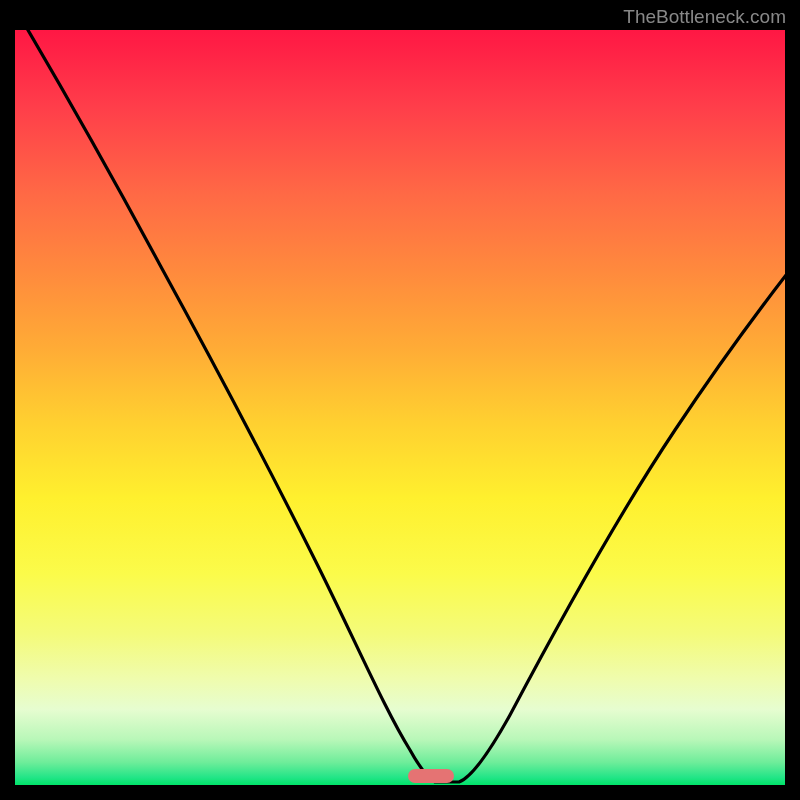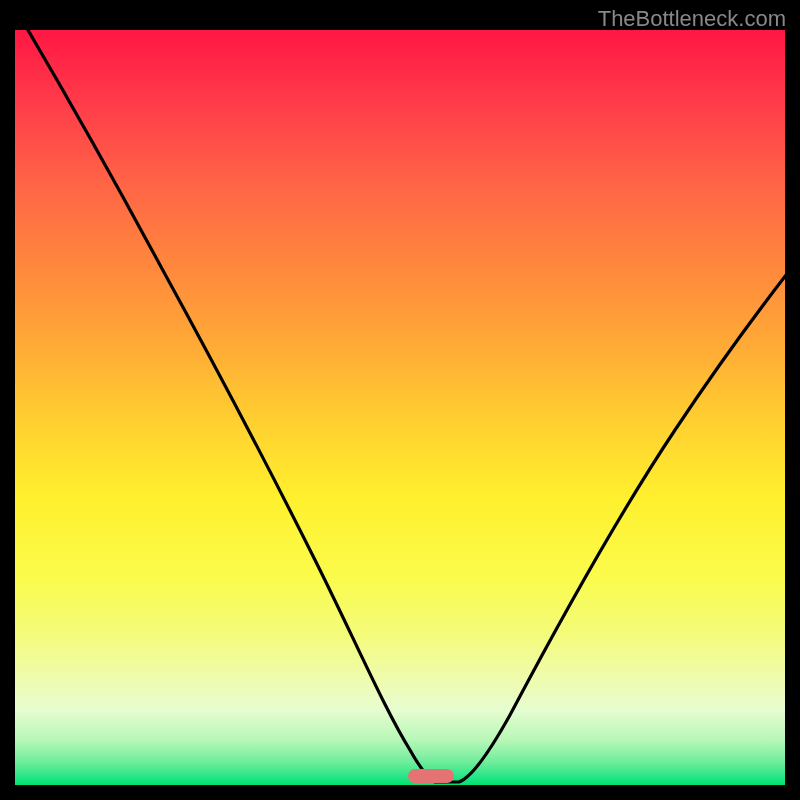--- a/index.html
+++ b/index.html
@@ -27,21 +27,21 @@
         #6eed9a 97%,
         #22e587 99%,
         #00e369 100%
       );
     }
     .watermark {
       position: absolute;
       top: 6px;
       right: 14px;
       color: #888;
-      font-size: 22px;
+      font-size: 19px;
       font-family: Arial, sans-serif;
       z-index: 5;
     }
     .curve { position: absolute; left: 0; top: 0; width: 100%; height: 100%; }
     .marker {
       position: absolute;
       width: 46px;
       height: 14px;
       background: #e57373;
       border-radius: 7px;

